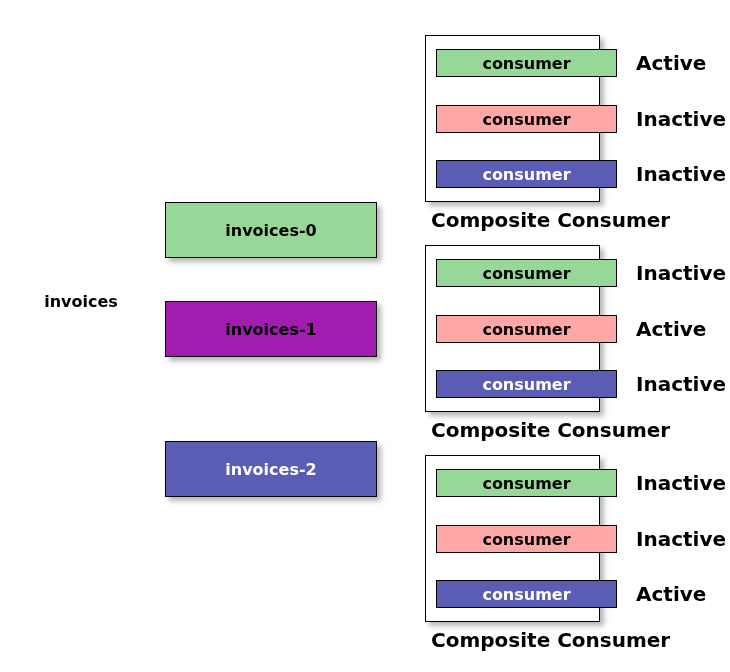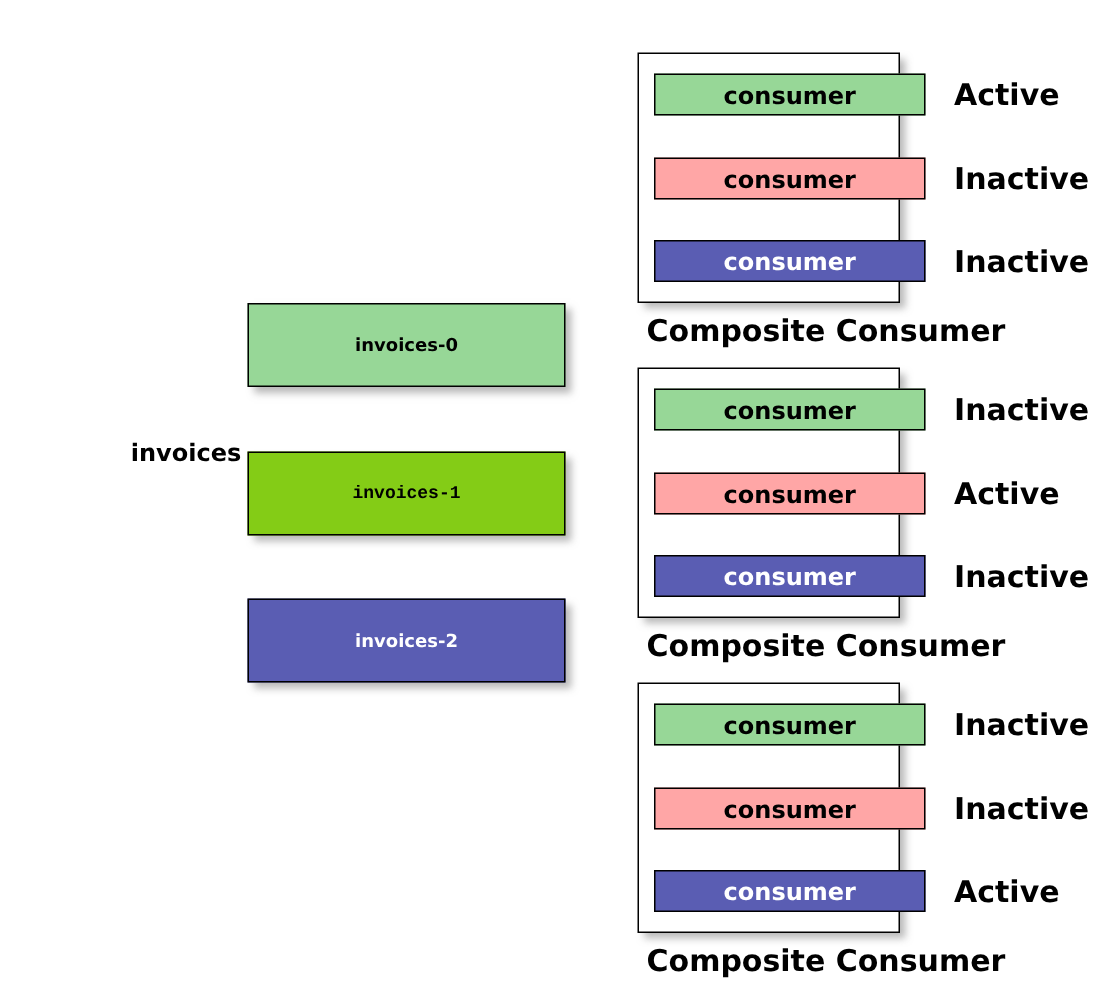--- a/index.html
+++ b/index.html
@@ -18,35 +18,35 @@
   
   .stream-line {
     position: absolute;
     left: 0;
     width: 162px;
     text-align: center;
     font-size: 16px;
     line-height: 19px;
     color: #000000;
   }
-  .stream-line.l1 { top: 292px; margin-left: 43px; }
+  .stream-line.l1 { top: 292px; }
   .stream-line.l2 { top: 348px; }
 
   
   .pbox {
     position: absolute;
     left: 165px;
     width: 212px;
     height: 56px;
     border: 1.5px solid #000000;
     box-shadow: 4px 4px 5px rgba(125,125,125,0.55);
     display: flex;
     align-items: center;
     justify-content: center;
-    font-size: 12px;
+    font-size: 16px;
   }
   .pbox.p0 { top: 202px; }
   .pbox.p1 { top: 301px; }
   .pbox.p2 { top: 399px; }
 
   
   .cgroup {
     position: absolute;
     left: 425px;
     width: 175px;
@@ -99,24 +99,24 @@
 </head>
 <body>
 
 <div class="canvas">
 
   <div class="stream-line l1">invoices</div>
 
   <div class="pbox p0" style="background-color: rgb(151, 215, 151); color: rgb(0, 0, 0);">
     <span>invoices-0</span>
   </div>
-  <div class="pbox p1" style="background-color: #84cc16; color: rgb(0, 0, 0); font-family: Liberation Mono, monospace;">
+  <div class="pbox p1" style="background-color: #a21caf; color: rgb(0, 0, 0);">
     <span>invoices-1</span>
   </div>
-  <div class="pbox p2" style="background-color: rgb(90, 93, 179); color: rgb(255, 255, 255);">
+  <div class="pbox p2" style="background-color: rgb(90, 93, 179); color: rgb(255, 255, 255); margin-top: 42px;">
     <span>invoices-2</span>
   </div>
 
   <div class="cgroup g0">
     <div class="crow r0" style="background-color: rgb(151, 215, 151); color: rgb(0, 0, 0);">
       <span>consumer</span>
     </div>
     <div class="crow r1" style="background-color: rgb(255, 166, 166); color: rgb(0, 0, 0);">
       <span>consumer</span>
     </div>

